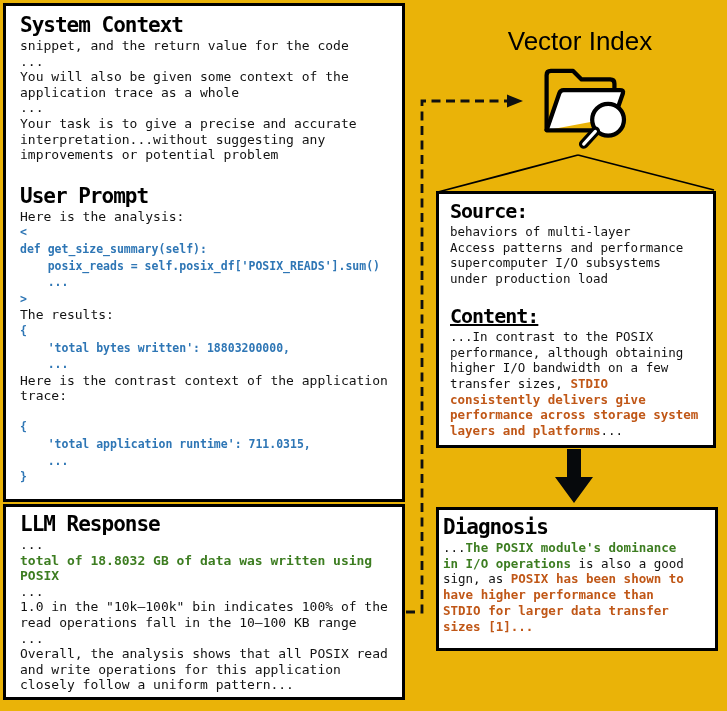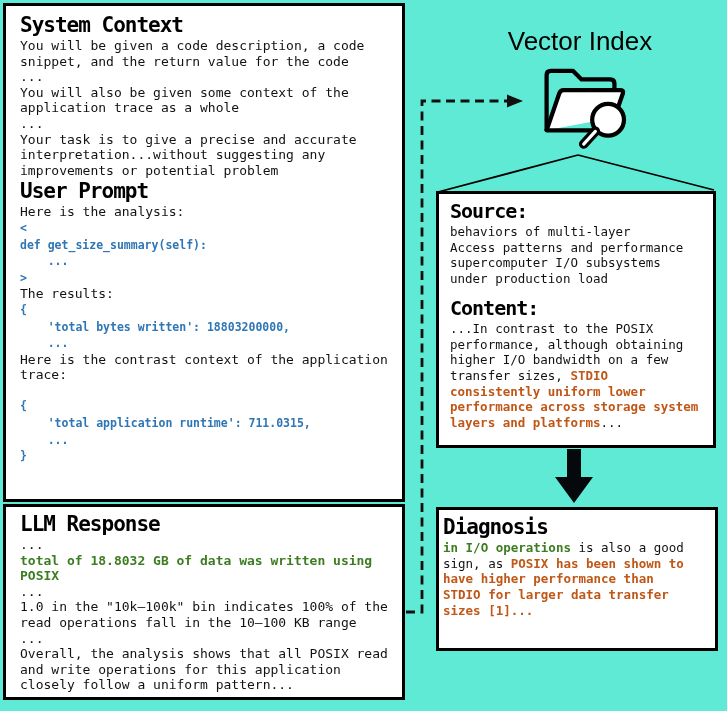--- a/index.html
+++ b/index.html
@@ -1,36 +1,36 @@
 <!DOCTYPE html>
 <html style="--code_blue: #2e76b5; --green: #3d7d21; --orange: #c05717; --ink: #121212;"><head>
 <meta charset="utf-8">
 <style>
   html,body { margin:0; padding:0; background:#ffffff; }
   .canvas {
-    position:relative; width:727px; height:711px; background:#5eead4;
+    position:relative; width:727px; height:711px; background:#eab308;
     font-family:"DejaVu Sans Mono","Liberation Mono",monospace;
     overflow:hidden;
   }
   .box {
     position:absolute; border:3px solid #000; background:#fff;
     box-sizing:border-box;
   }
   .box-prompt { left:3px;  top:3px;   width:402px; height:499px; padding:6px 6px 0 14px; }
   .box-llm    { left:3px;  top:504px; width:402px; height:196px; padding:4px 13px 0 14px; }
   .box-source { left:436px; top:191px; width:280px; height:257px; padding:5px 6px 0 11px; }
   .box-diag   { left:436px; top:507px; width:282px; height:144px; padding:4px 6px 0 4px; }
 
   .heading {
     font-weight:bold; font-size:21px; line-height:26px; color:#000;
     letter-spacing:-1px; white-space:pre;
   }
-  .heading.h-sub { }
+  .heading.h-sub { margin-top:20px; }
   .heading.h-right { font-size:20px; line-height:25px; }
-  .heading.h-content { margin-top:9px; }
+  .heading.h-content { margin-top:17px;text-decoration:underline; }
 
   .lines .line { white-space:pre; font-size:13px; line-height:15.6px; color:var(--ink); }
   .box-source .lines .line, .box-diag .lines .line { font-size:12.5px; line-height:15.7px; }
 
   .seg-plain  { color:var(--ink); }
   .seg-code   { color:var(--code_blue); font-weight:bold; font-size:11.5px; }
   .seg-green  { color:var(--green);  font-weight:bold; }
   .seg-orange { color:var(--orange); font-weight:bold; }
 
   .vi-title {
@@ -41,35 +41,35 @@
   .overlay { position:absolute; left:0; top:0; width:727px; height:711px; pointer-events:none; }
 </style>
 </head>
 <body>
 
 <div class="canvas">
 
   <div class="box box-prompt">
     <div class="heading">System Context</div>
     <div class="lines">
-        <div class="line"><span class="seg-plain">You will be given a code description, a code</span></div>
         <div class="line"><span class="seg-plain">snippet, and the return value for the code</span></div>
         <div class="line"><span class="seg-plain">...</span></div>
         <div class="line"><span class="seg-plain">You will also be given some context of the</span></div>
         <div class="line"><span class="seg-plain">application trace as a whole</span></div>
         <div class="line"><span class="seg-plain">...</span></div>
         <div class="line"><span class="seg-plain">Your task is to give a precise and accurate</span></div>
         <div class="line"><span class="seg-plain">interpretation...without suggesting any</span></div>
         <div class="line"><span class="seg-plain">improvements or potential problem</span></div>
       </div>
     <div class="heading h-sub">User Prompt</div>
     <div class="lines">
         <div class="line"><span class="seg-plain">Here is the analysis:</span></div>
         <div class="line"><span class="seg-code">&lt;</span></div>
         <div class="line"><span class="seg-code">def get_size_summary(self):</span></div>
+        <div class="line"><span class="seg-code">    posix_reads = self.posix_df['POSIX_READS'].sum()</span></div>
         <div class="line"><span class="seg-code">    ...</span></div>
         <div class="line"><span class="seg-code">&gt;</span></div>
         <div class="line"><span class="seg-plain">The results:</span></div>
         <div class="line"><span class="seg-code">{</span></div>
         <div class="line"><span class="seg-code">    'total bytes written': 18803200000,</span></div>
         <div class="line"><span class="seg-code">    ...</span></div>
         <div class="line"><span class="seg-plain">Here is the contrast context of the application</span></div>
         <div class="line"><span class="seg-plain">trace:</span></div>
         <div class="line">&nbsp;</div>
         <div class="line"><span class="seg-code">{</span></div>
@@ -112,29 +112,30 @@
         <div class="line"><span class="seg-plain">Access patterns and performance</span></div>
         <div class="line"><span class="seg-plain">supercomputer I/O subsystems</span></div>
         <div class="line"><span class="seg-plain">under production load</span></div>
       </div>
     <div class="heading h-right h-content">Content:</div>
     <div class="lines">
         <div class="line"><span class="seg-plain">...In contrast to the POSIX</span></div>
         <div class="line"><span class="seg-plain">performance, although obtaining</span></div>
         <div class="line"><span class="seg-plain">higher I/O bandwidth on a few</span></div>
         <div class="line"><span class="seg-plain">transfer sizes, </span><span class="seg-orange">STDIO</span></div>
-        <div class="line"><span class="seg-orange">consistently uniform lower</span></div>
+        <div class="line"><span class="seg-orange">consistently delivers give</span></div>
         <div class="line"><span class="seg-orange">performance across storage system</span></div>
         <div class="line"><span class="seg-orange">layers and platforms</span><span class="seg-plain">...</span></div>
       </div>
   </div>
 
   <div class="box box-diag">
     <div class="heading">Diagnosis</div>
     <div class="lines">
+        <div class="line"><span class="seg-plain">...</span><span class="seg-green">The POSIX module's dominance</span></div>
         <div class="line"><span class="seg-green">in I/O operations</span><span class="seg-plain"> is also a good</span></div>
         <div class="line"><span class="seg-plain">sign, as </span><span class="seg-orange">POSIX has been shown to</span></div>
         <div class="line"><span class="seg-orange">have higher performance than</span></div>
         <div class="line"><span class="seg-orange">STDIO for larger data transfer</span></div>
         <div class="line"><span class="seg-orange">sizes [1]...</span></div>
       </div>
   </div>
 
   <svg class="overlay" viewBox="0 0 727 711">
     <g>

